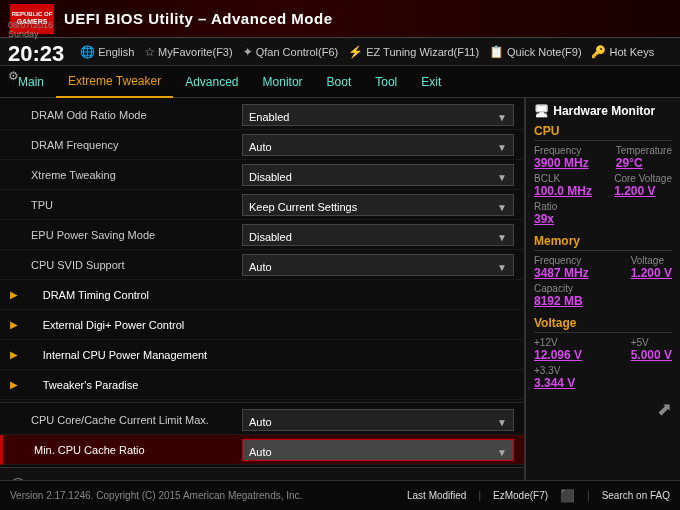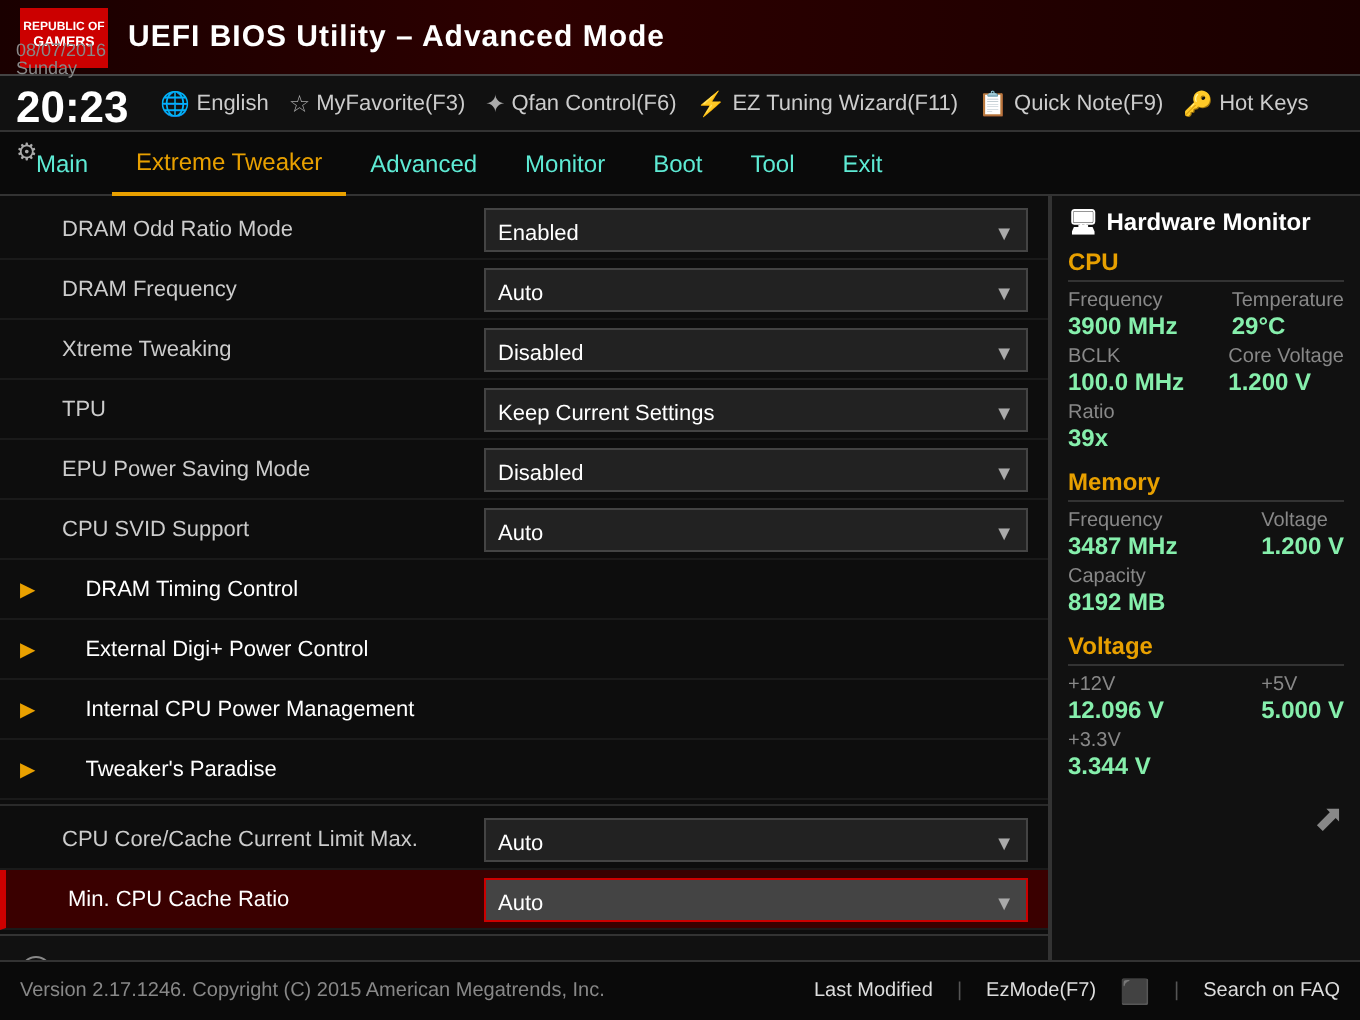--- a/index.html
+++ b/index.html
@@ -240,22 +240,23 @@
       display: flex;
       justify-content: space-between;
       margin-bottom: 3px;
     }
     .hw-key {
       color: #888;
       font-size: 10px;
     }
     .hw-big {
       font-size: 12px;
-      color: #86efac;
+      color: #d946ef;
       font-weight: bold;
+      text-decoration: underline;
     }
     .hw-col {
       display: flex;
       flex-direction: column;
     }
 
     
     .footer {
       background: #0a0a0a;
       height: 30px;

